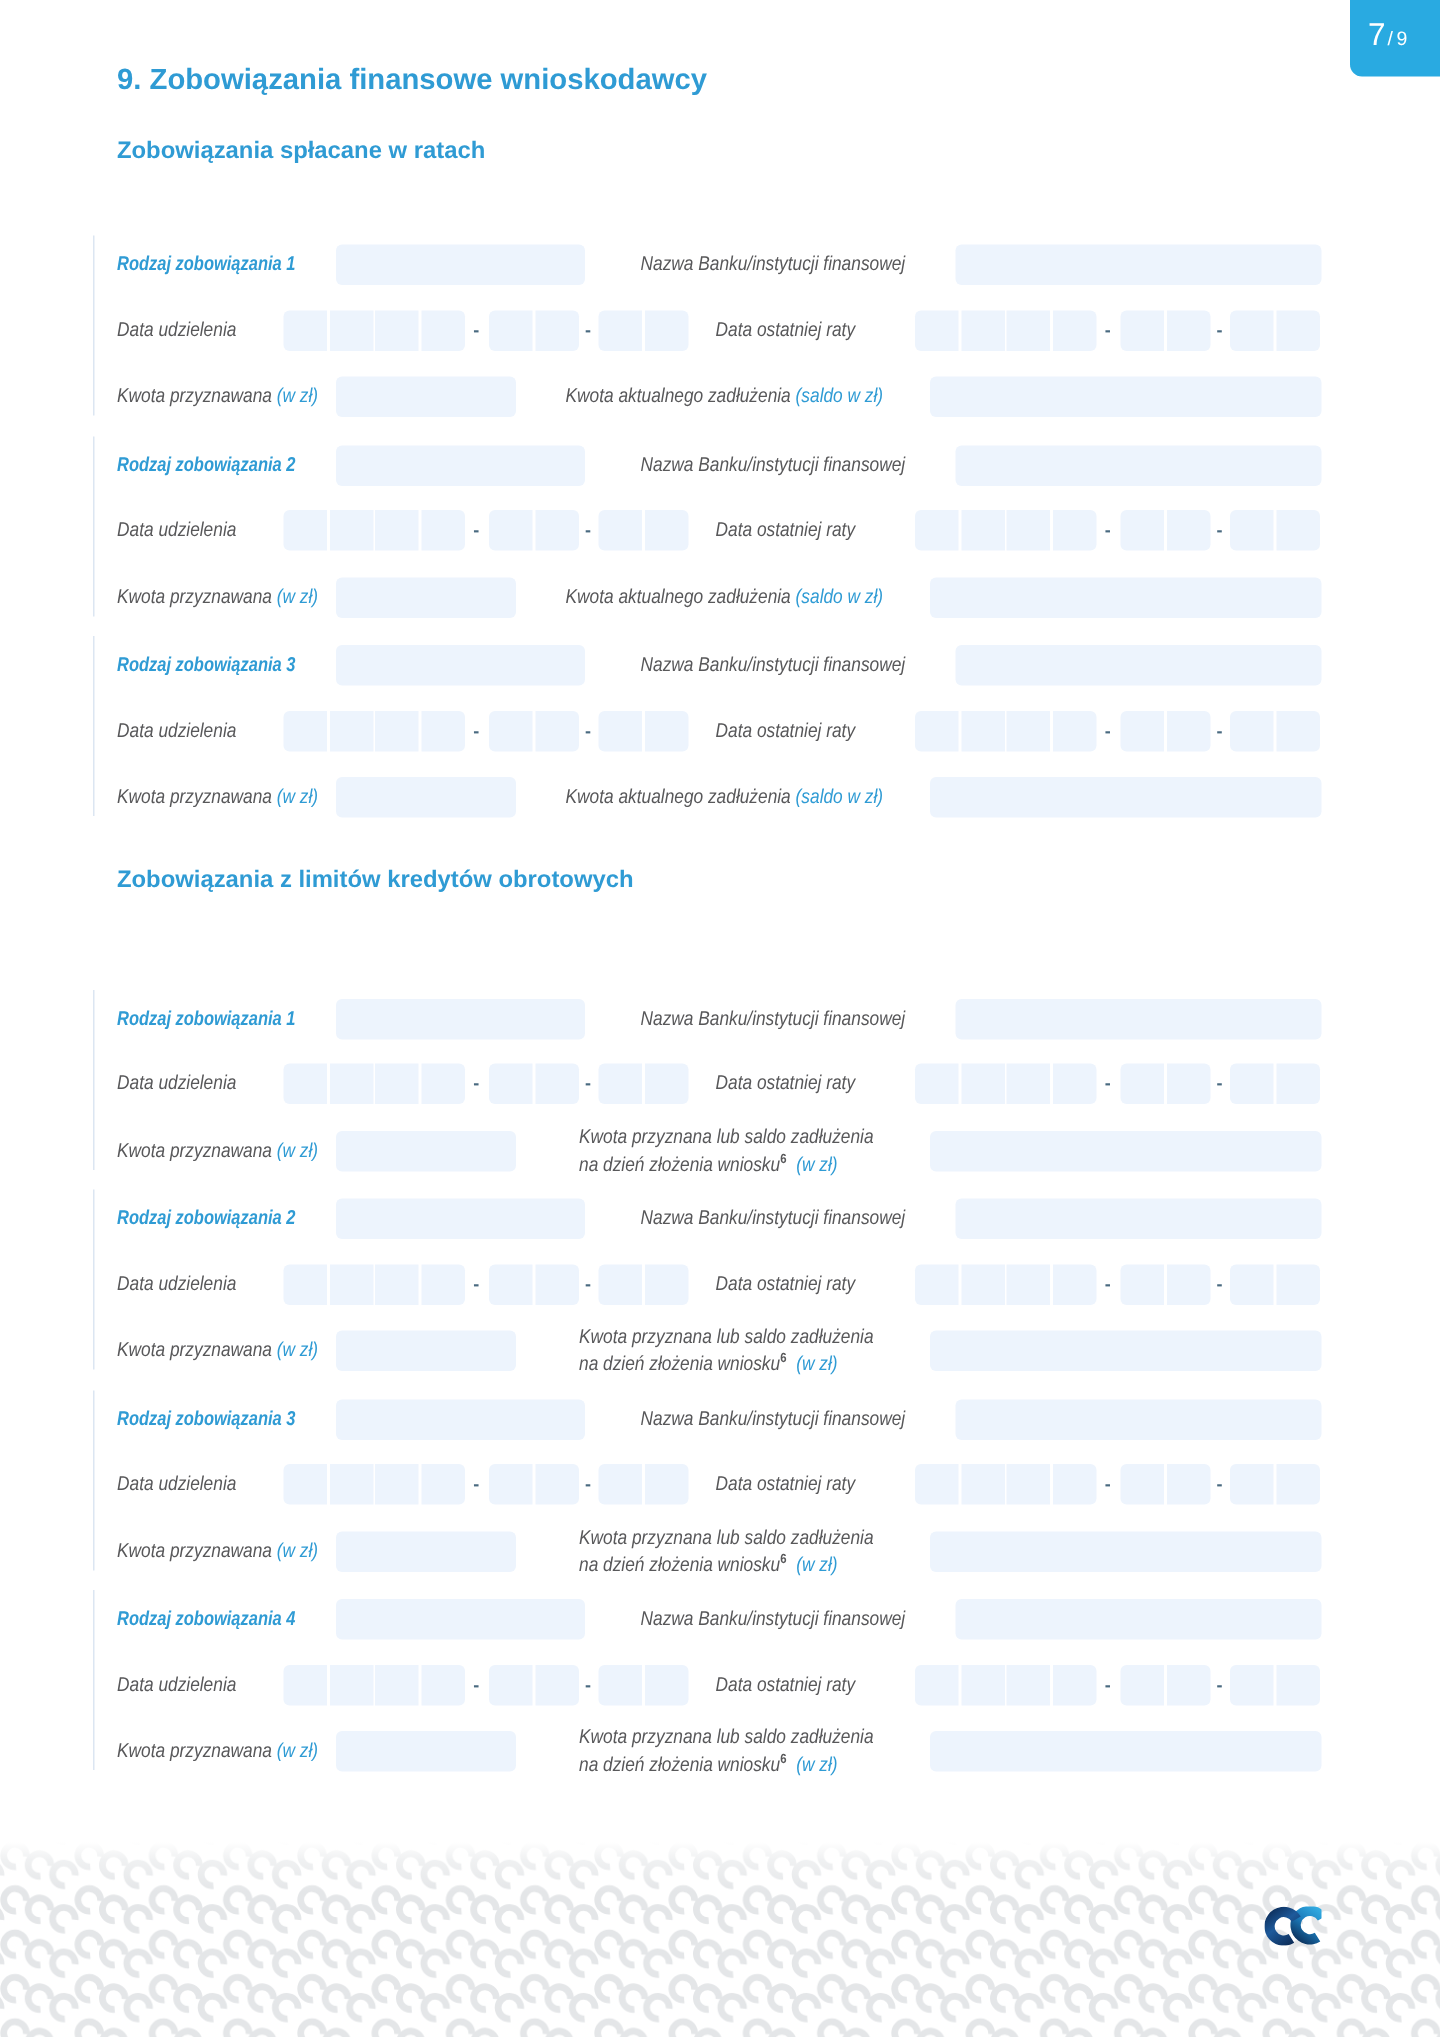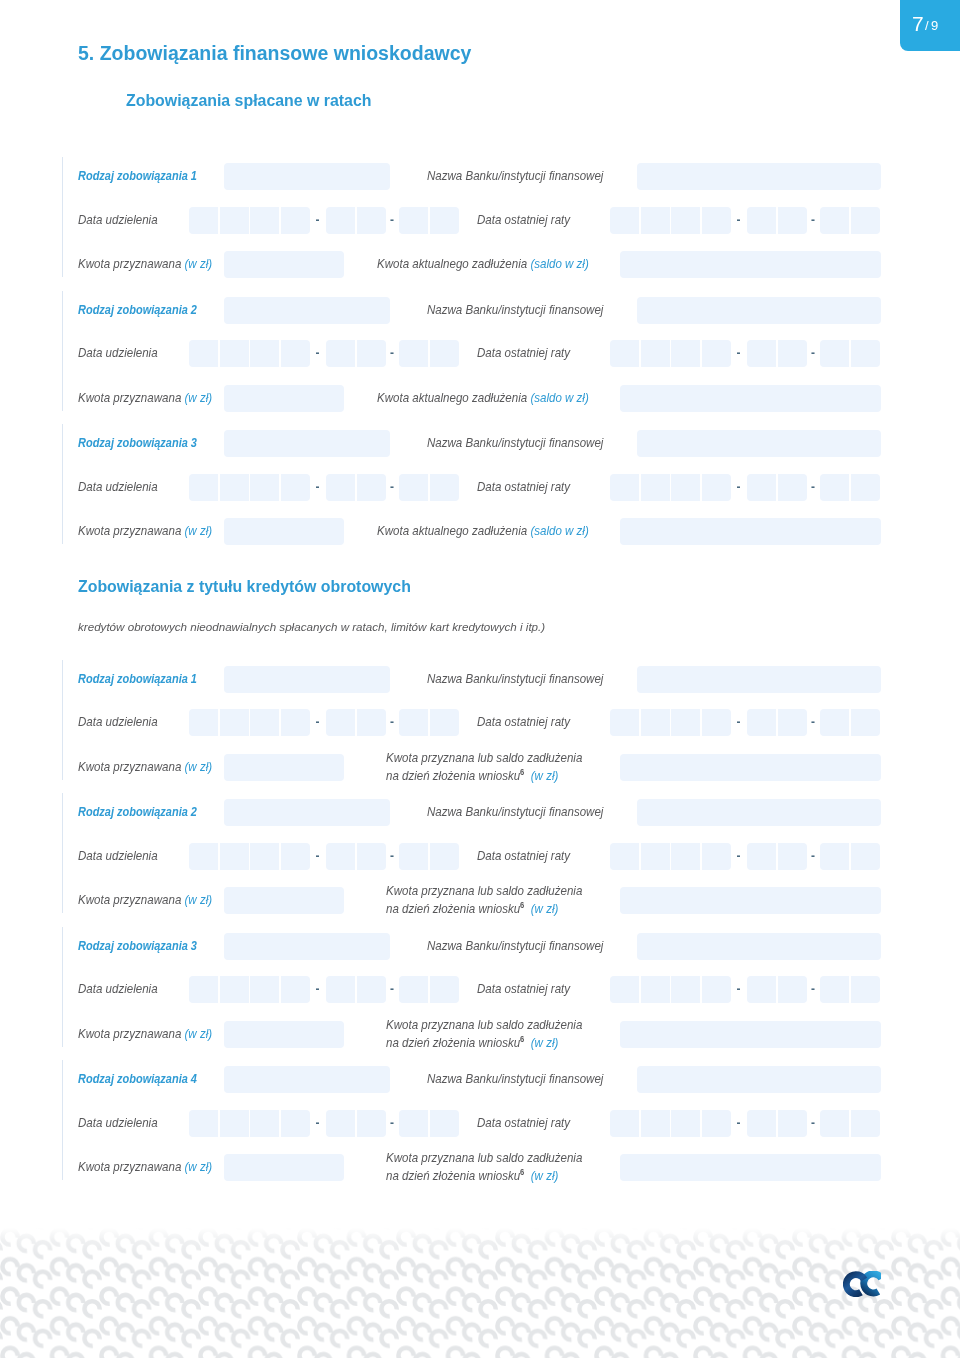--- a/index.html
+++ b/index.html
@@ -35,22 +35,22 @@
 </style>
 </head>
 <body>
 
 <div class="page">
 <div class="badge">
       <span class="bn">7</span>
       <span class="bs">/</span>
       <span class="bt">9</span>
     </div>
-    <div class="h1">5. Zobowiązania finansowe wnioskodawcy</div>
-    <div class="h2" style="top:92px;margin-left:48px;">Zobowiązania spłacane w ratach</div>
+    <div class="h1">9. Zobowiązania finansowe wnioskodawcy</div>
+    <div class="h2" style="top:92px;">Zobowiązania spłacane w ratach</div>
     <div class="rule" style="top:157px;height:120px;"></div>
     <div class="lbl-b" style="left:78px;top:168px;">Rodzaj zobowiązania 1</div>
     <div class="f" style="left:224px;top:163px;width:166px;"></div>
     <div class="lbl" style="left:427px;top:168px;">Nazwa Banku/instytucji finansowej</div>
     <div class="f" style="left:637px;top:163px;width:244px;"></div>
     <div class="lbl" style="left:78px;top:211.5px;">Data udzielenia</div>
     <div class="dbox" style="left:189.0px;top:206.5px;width:28.8px;border-radius:4px 0px 0px 4px;"></div>
     <div class="dbox" style="left:219.8px;top:206.5px;width:28.8px;border-radius:0px 0px 0px 0px;"></div>
     <div class="dbox" style="left:250.2px;top:206.5px;width:28.8px;border-radius:0px 0px 0px 0px;"></div>
     <div class="dbox" style="left:280.8px;top:206.5px;width:28.8px;border-radius:0px 4px 4px 0px;"></div>
@@ -130,22 +130,21 @@
     <div class="dbox" style="left:747.4px;top:473.5px;width:28.8px;border-radius:4px 0px 0px 4px;"></div>
     <div class="dbox" style="left:777.8px;top:473.5px;width:28.8px;border-radius:0px 4px 4px 0px;"></div>
     <div class="dbox" style="left:820.2px;top:473.5px;width:28.8px;border-radius:4px 0px 0px 4px;"></div>
     <div class="dbox" style="left:850.8px;top:473.5px;width:28.8px;border-radius:0px 4px 4px 0px;"></div>
     <div class="dash" style="left:736.5px;top:479.5px;">-</div>
     <div class="dash" style="left:811.0px;top:479.5px;">-</div>
     <div class="lbl" style="left:78px;top:523px;"><span>Kwota przyznawana</span> <span class="blue">(w zł)</span></div>
     <div class="f" style="left:224px;top:518px;width:120px;"></div>
     <div class="lbl" style="left:377px;top:523px;"><span>Kwota aktualnego zadłużenia</span> <span class="blue">(saldo w zł)</span></div>
     <div class="f" style="left:620px;top:518px;width:261px;"></div>
-    <div class="h2" style="top:578px;">Zobowiązania z tytułu kredytów obrotowych</div>
-    <div class="note" style="top:619.9px;">kredytów obrotowych nieodnawialnych spłacanych w ratach, limitów kart kredytowych i itp.)</div>
+    <div class="h2" style="top:578px;">Zobowiązania z limitów kredytów obrotowych</div>
     <div class="rule" style="top:659.5px;height:120px;"></div>
     <div class="lbl-b" style="left:78px;top:670.5px;">Rodzaj zobowiązania 1</div>
     <div class="f" style="left:224px;top:665.5px;width:166px;"></div>
     <div class="lbl" style="left:427px;top:670.5px;">Nazwa Banku/instytucji finansowej</div>
     <div class="f" style="left:637px;top:665.5px;width:244px;"></div>
     <div class="lbl" style="left:78px;top:714.0px;">Data udzielenia</div>
     <div class="dbox" style="left:189.0px;top:709.0px;width:28.8px;border-radius:4px 0px 0px 4px;"></div>
     <div class="dbox" style="left:219.8px;top:709.0px;width:28.8px;border-radius:0px 0px 0px 0px;"></div>
     <div class="dbox" style="left:250.2px;top:709.0px;width:28.8px;border-radius:0px 0px 0px 0px;"></div>
     <div class="dbox" style="left:280.8px;top:709.0px;width:28.8px;border-radius:0px 4px 4px 0px;"></div>

